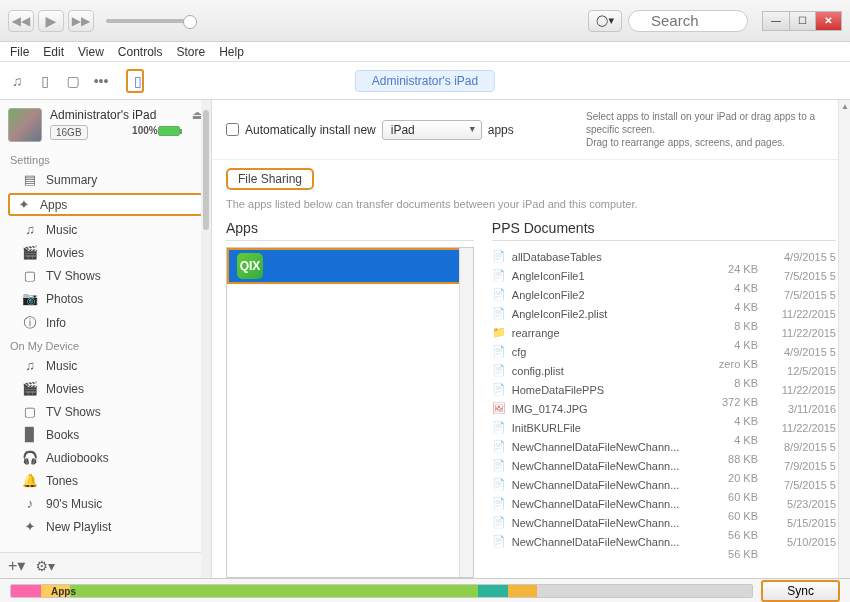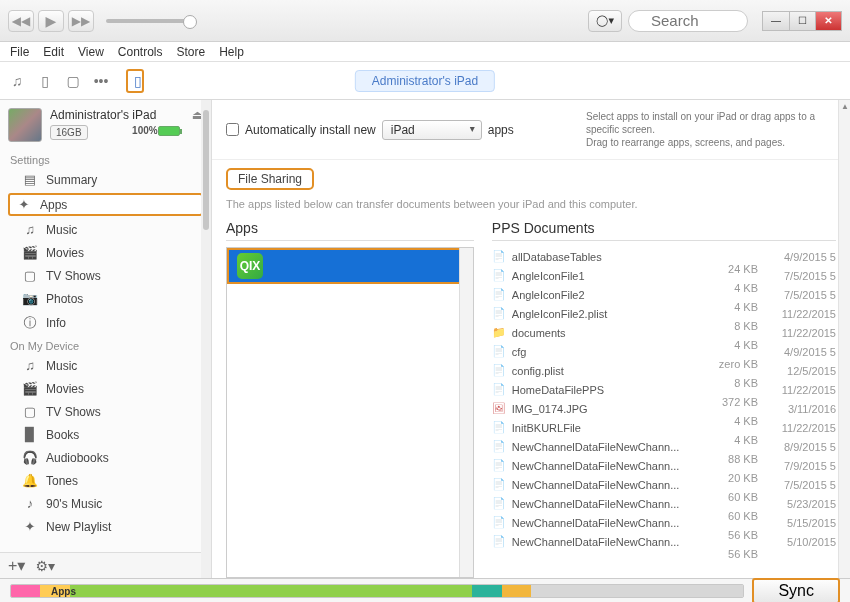--- a/index.html
+++ b/index.html
@@ -84,21 +84,21 @@
 .doc-row .fi.img { color:#c55;}
 .doc-row .nm { flex:1; white-space:nowrap; overflow:hidden; text-overflow:ellipsis;}
 .doc-row .sz { width:52px; text-align:right; color:#999;margin-top:24px;}
 .doc-row .dt { width:72px; text-align:right; color:#999;}
 
 
 .bottom { height:24px; border-top:1px solid #ccc; display:flex; align-items:center; padding:0 10px; background:#f6f6f6; gap:8px;}
 .storage { flex:1; height:14px; border:1px solid #c8c8c8; border-radius:2px; display:flex; overflow:hidden; position:relative; background:#eaeaea;}
 .seg { height:100%;}
 .storage-label{ position:absolute; left:40px; top:0; font-size:10px; font-weight:bold; color:#333; line-height:14px;}
-.sync-btn { border:2px solid #e28f25; border-radius:3px; padding:2px 24px; background:linear-gradient(#fdfdfd,#e8e8e8); font-size:16px;}
+.sync-btn { border:2px solid #e28f25; border-radius:3px; padding:2px 24px; background:linear-gradient(#fdfdfd,#e8e8e8); font-size:12px;}
 </style>
 </head>
 <body>
 
 <div class="toolbar">
   <div class="nav-btns">
     <div class="nav-btn">◀◀</div>
     <div class="nav-btn play">▶</div>
     <div class="nav-btn">▶▶</div>
   </div>
@@ -270,21 +270,21 @@
               <span class="dt">7/5/2015 5</span>
             </div>
             <div class="doc-row">
               <span class="fi file">📄</span>
               <span class="nm">AngleIconFile2.plist</span>
               <span class="sz">8 KB</span>
               <span class="dt">11/22/2015</span>
             </div>
             <div class="doc-row">
               <span class="fi folder">📁</span>
-              <span class="nm">documents</span>
+              <span class="nm">rearrange</span>
               <span class="sz">4 KB</span>
               <span class="dt">11/22/2015</span>
             </div>
             <div class="doc-row">
               <span class="fi file">📄</span>
               <span class="nm">cfg</span>
               <span class="sz">zero KB</span>
               <span class="dt">4/9/2015 5</span>
             </div>
             <div class="doc-row">

